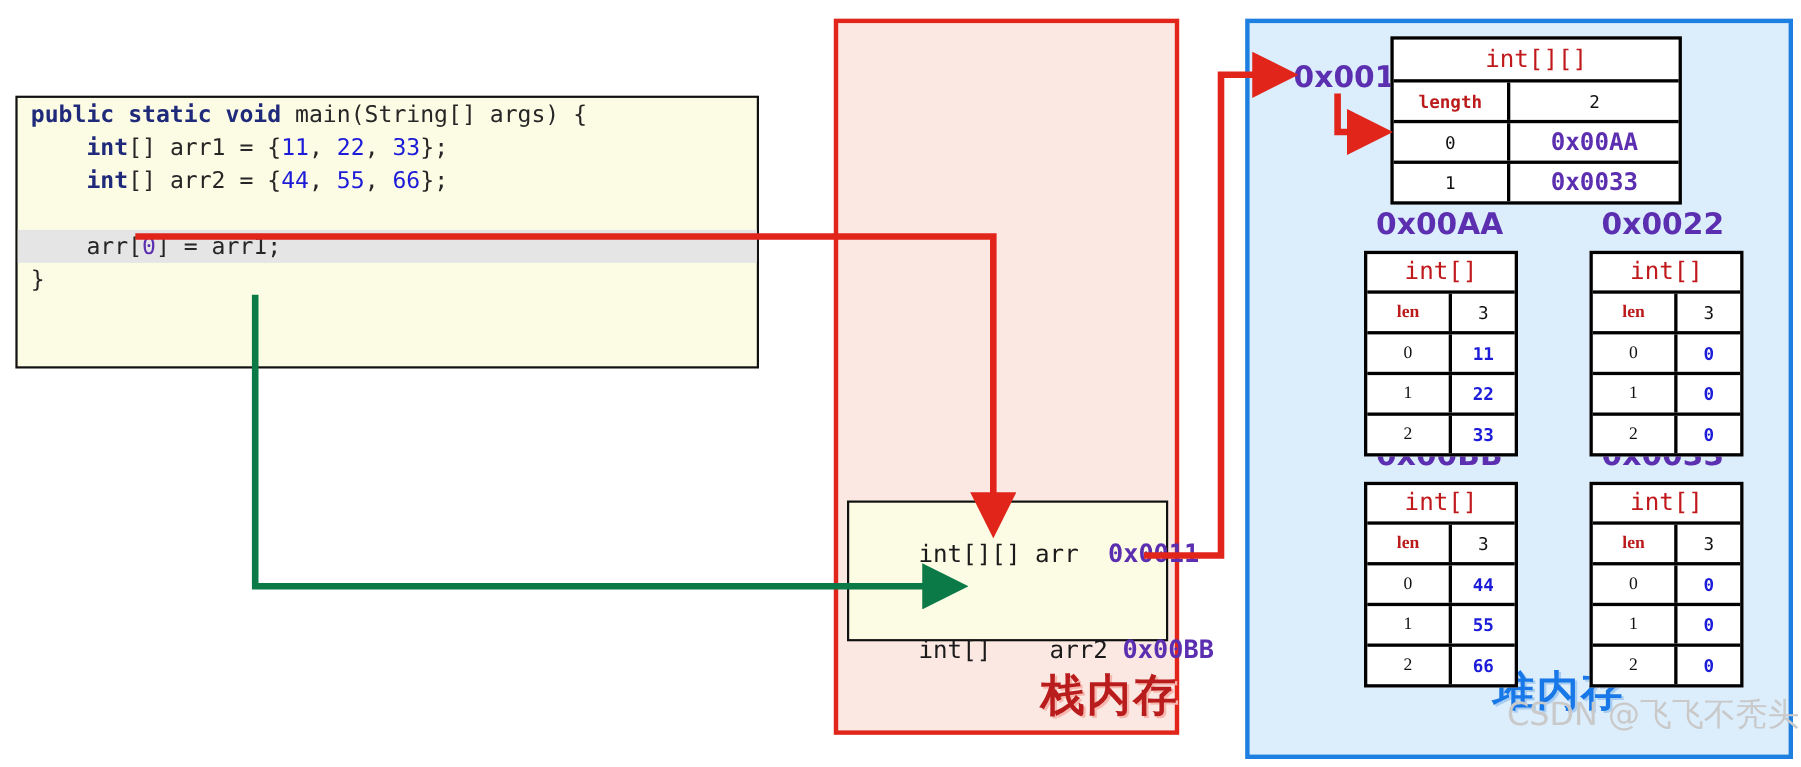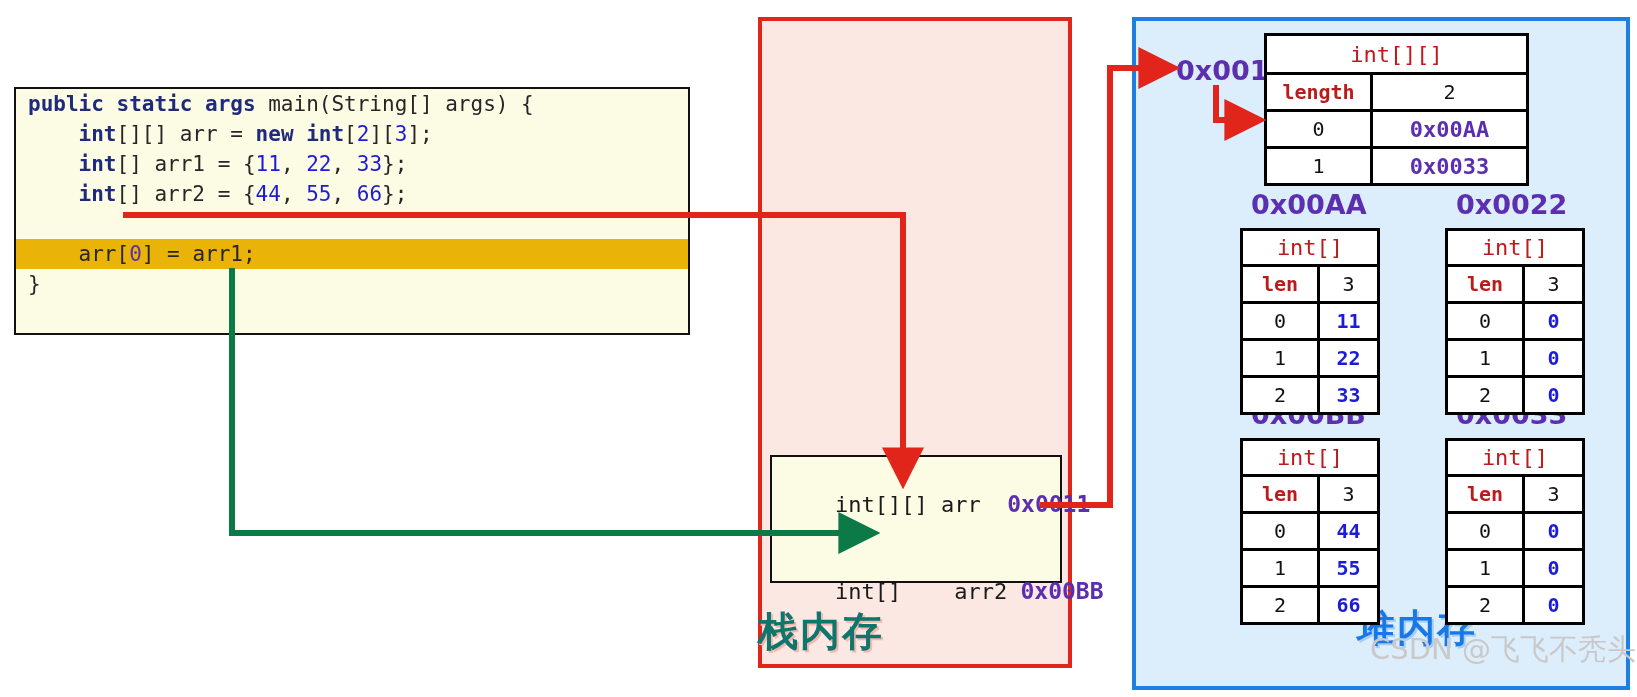--- a/index.html
+++ b/index.html
@@ -13,35 +13,35 @@
   #code-panel{
     position:absolute;left:14px;top:87px;width:676px;height:248px;
     background:#fcfbe4;border:2px solid #111;box-sizing:border-box;
     padding:0;overflow:hidden;
   }
   .code-line{
     font-family:"DejaVu Sans Mono","Liberation Mono",monospace;
     font-size:21px;line-height:30px;white-space:pre;color:#1a1a1a;
     padding-left:12px;letter-spacing:0px;
   }
-  .code-line.hl{background:#eab308;}
+  .code-line.hl{background:#e5e5e5;}
   .kw{color:#1f2a7a;font-weight:bold;}
   .num{color:#1b1bd8;}
   .num-v{color:#5b2fb0;}
   .plain{color:#262626;margin-top:32px;}
 
   
   #stack-region{
     position:absolute;left:758px;top:17px;width:314px;height:651px;
     background:#fce8e2;border:4px solid #e1251b;box-sizing:border-box;
   }
   #stack-title{
-    position:absolute;left:758px;top:604px;width:314px;text-align:left;
-    font-family:"DejaVu Sans","Liberation Sans",sans-serif;
-    font-size:40px;font-weight:bold;color:#0f766e;
+    position:absolute;left:758px;top:604px;width:314px;text-align:right;
+    font-family:"DejaVu Sans","Liberation Sans",sans-serif;
+    font-size:40px;font-weight:bold;color:#b91c1c;
     text-shadow:2px 2px 0 #f6b8ae;letter-spacing:2px;
   }
   #frame-box{
     position:absolute;left:770px;top:455px;width:292px;height:128px;
     background:#fcfbe4;border:2px solid #111;box-sizing:border-box;
     padding:4px 0 0 10px;
   }
   .frame-line{
     font-family:"DejaVu Sans Mono","Liberation Mono",monospace;
     font-size:22px;line-height:29px;white-space:pre;color:#1a1a1a;
@@ -74,41 +74,41 @@
 
   
   .mtable{
     position:absolute;border:3px solid #000;background:#fff;box-sizing:border-box;
   }
   .mrow{display:flex;border-bottom:3px solid #000;}
   .mrow:last-child{border-bottom:none;}
   .mcell{
     display:flex;align-items:center;justify-content:center;
     font-family:"DejaVu Sans Mono","Liberation Mono",monospace;
-    font-size:20px;color:#111;box-sizing:border-box;
+    font-size:16px;color:#111;box-sizing:border-box;
   }
   .mcell.divide{border-right:3px solid #000;}
   .mcell.type{color:#c0181b;font-size:22px;width:100%;}
   .mcell.lbl{color:#bb1b1b;font-weight:bold;}
   .mcell.val{color:#1b1bd8;font-weight:bold;}
   .mcell.valref{color:#5b2fb0;font-weight:bold;font-size:22px;}
   .mcell.plainnum{color:#111;}
 
   
   #t-main{left:1264px;top:33px;width:265px;}
   #t-main .mrow{height:34px;}
   #t-main .mrow.head{height:36px;}
   #t-main .mcell.k{width:106px;}
   #t-main .mcell.v{width:153px;}
 
   
   .t-small{width:140px;}
   .t-small .mrow{height:34px;}
   .t-small .mrow.head{height:33px;}
-  .t-small .mcell.k{width:90px;}
+  .t-small .mcell.k{width:90px;font-family:Liberation Serif, serif;}
   .t-small .mcell.v{width:67px;}
   #t-aa{left:1240px;top:228px;}
   #t-22{left:1445px;top:228px;}
   #t-bb{left:1240px;top:438px;}
   #t-33{left:1445px;top:438px;}
 </style>
 </head>
 <body>
 
 <div id="stack-region"></div>
@@ -233,22 +233,21 @@
       <div class="mcell k divide plainnum">1</div>
       <div class="mcell v val">0</div>
     </div>
   <div class="mrow">
       <div class="mcell k divide plainnum">2</div>
       <div class="mcell v val">0</div>
     </div>
 </div>
 
 <div id="code-panel">
-    <div class="code-line"><span class="kw">public static args </span><span class="plain">main(String[] args) {</span></div>
-    <div class="code-line"><span class="plain">    </span><span class="kw">int</span><span class="plain">[][] arr = </span><span class="kw">new int</span><span class="plain">[</span><span class="num">2</span><span class="plain">][</span><span class="num">3</span><span class="plain">];</span></div>
+    <div class="code-line"><span class="kw">public static void </span><span class="plain">main(String[] args) {</span></div>
     <div class="code-line"><span class="plain">    </span><span class="kw">int</span><span class="plain">[] arr1 = {</span><span class="num">11</span><span class="plain">, </span><span class="num">22</span><span class="plain">, </span><span class="num">33</span><span class="plain">};</span></div>
     <div class="code-line"><span class="plain">    </span><span class="kw">int</span><span class="plain">[] arr2 = {</span><span class="num">44</span><span class="plain">, </span><span class="num">55</span><span class="plain">, </span><span class="num">66</span><span class="plain">};</span></div>
     <div class="code-line">&nbsp;</div>
     <div class="code-line hl"><span class="plain">    arr[</span><span class="num-v">0</span><span class="plain">] = arr1;</span></div>
     <div class="code-line"><span class="plain">}</span></div>
   </div>
 
 <svg class="layer" style="pointer-events:none;">
   <defs>
     <marker id="ah-red" markerWidth="7" markerHeight="7" refX="5.6" refY="3.5" orient="auto">

